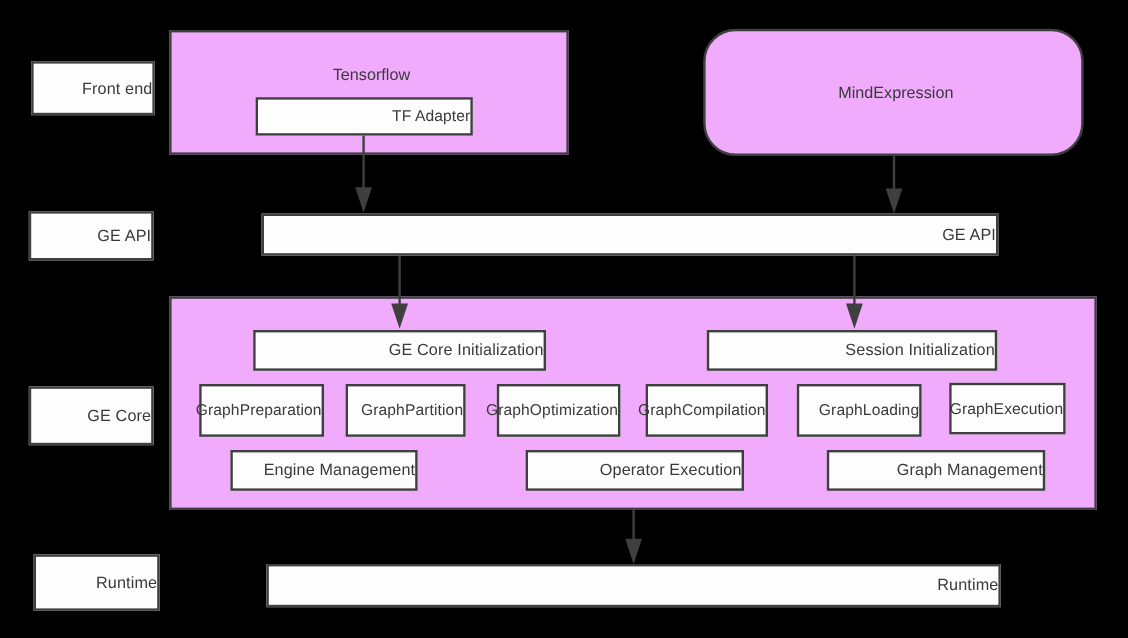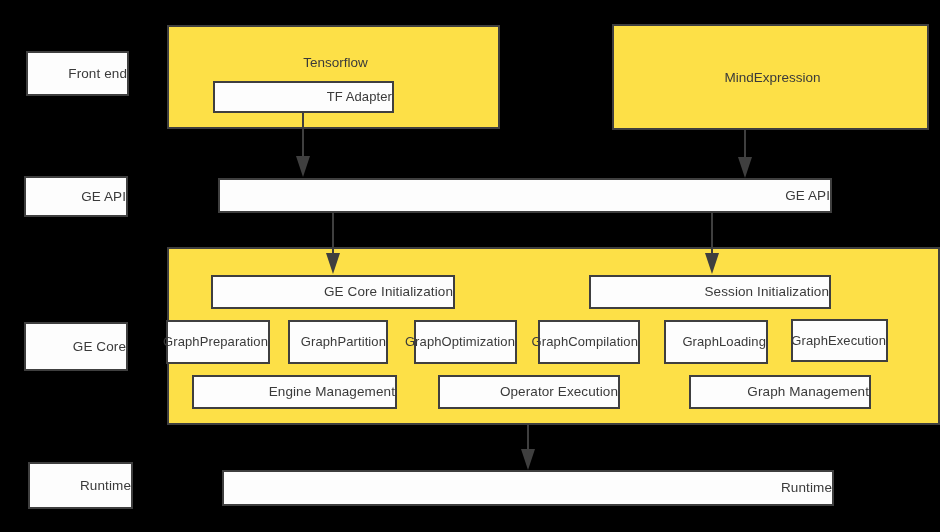--- a/index.html
+++ b/index.html
@@ -46,24 +46,23 @@
     font-size: 13.5px;
   }
   .two-line {
     font-size: 13px;
   }
   .mgmt-box {
     font-size: 13.5px;
   }
   .ge-core-frame {
     position: absolute;
-    background: #fde047;
+    background: #f0abfc;
     border: 2px solid #3f3f3f;
     box-sizing: border-box;
-    margin-left: 26px;
   }
   svg.arrows {
     position: absolute;
     left: 0;
     top: 0;
     width: 940px;
     height: 532px;
     pointer-events: none;
   }
   .arrow-line {
@@ -96,21 +95,21 @@
     <span>Runtime</span>
   </div>
 
   <div class="ge-core-frame" style="left:141px; top:25px; width:333px; height:104px;">
     <div class="frame-title" style="left:0; top:28px; width:333px;">Tensorflow</div>
   </div>
   <div class="box inner-box" style="left:213px; top:81px; width:181px; height:32px;">
     <span>TF Adapter</span>
   </div>
 
-  <div class="ge-core-frame" style="left:586px; top:24px; width:317px; height:106px;">
+  <div class="ge-core-frame" style="left:586px; top:24px; width:317px; height:106px;border-radius:27px;">
     <div class="frame-title" style="left:0; top:44px; width:317px;">MindExpression</div>
   </div>
 
   <div class="box wide-box" style="left:218px; top:178px; width:614px; height:35px;">
     <span>GE API</span>
   </div>
 
   <div class="ge-core-frame" style="left:141px; top:247px; width:773px; height:178px;"></div>
 
   <div class="box wide-box" style="left:589px; top:275px; width:242px; height:34px;">
@@ -138,21 +137,21 @@
   </div>
   <div class="box two-line" style="left:664px; top:320px; width:104px; height:44px;">
     <span>Graph</span>
     <span>Loading</span>
   </div>
   <div class="box two-line" style="left:791px; top:319px; width:97px; height:43px;">
     <span>Graph</span>
     <span>Execution</span>
   </div>
 
-  <div class="box mgmt-box" style="left:192px; top:375px; width:205px; height:34px;">
+  <div class="box mgmt-box" style="left:192px; top:375px; width:156px; height:34px;">
     <span>Engine Management</span>
   </div>
   <div class="box mgmt-box" style="left:438px; top:375px; width:182px; height:34px;">
     <span>Operator Execution</span>
   </div>
   <div class="box mgmt-box" style="left:689px; top:375px; width:182px; height:34px;">
     <span>Graph Management</span>
   </div>
 
   <div class="box wide-box" style="left:222px; top:470px; width:612px; height:36px;">

